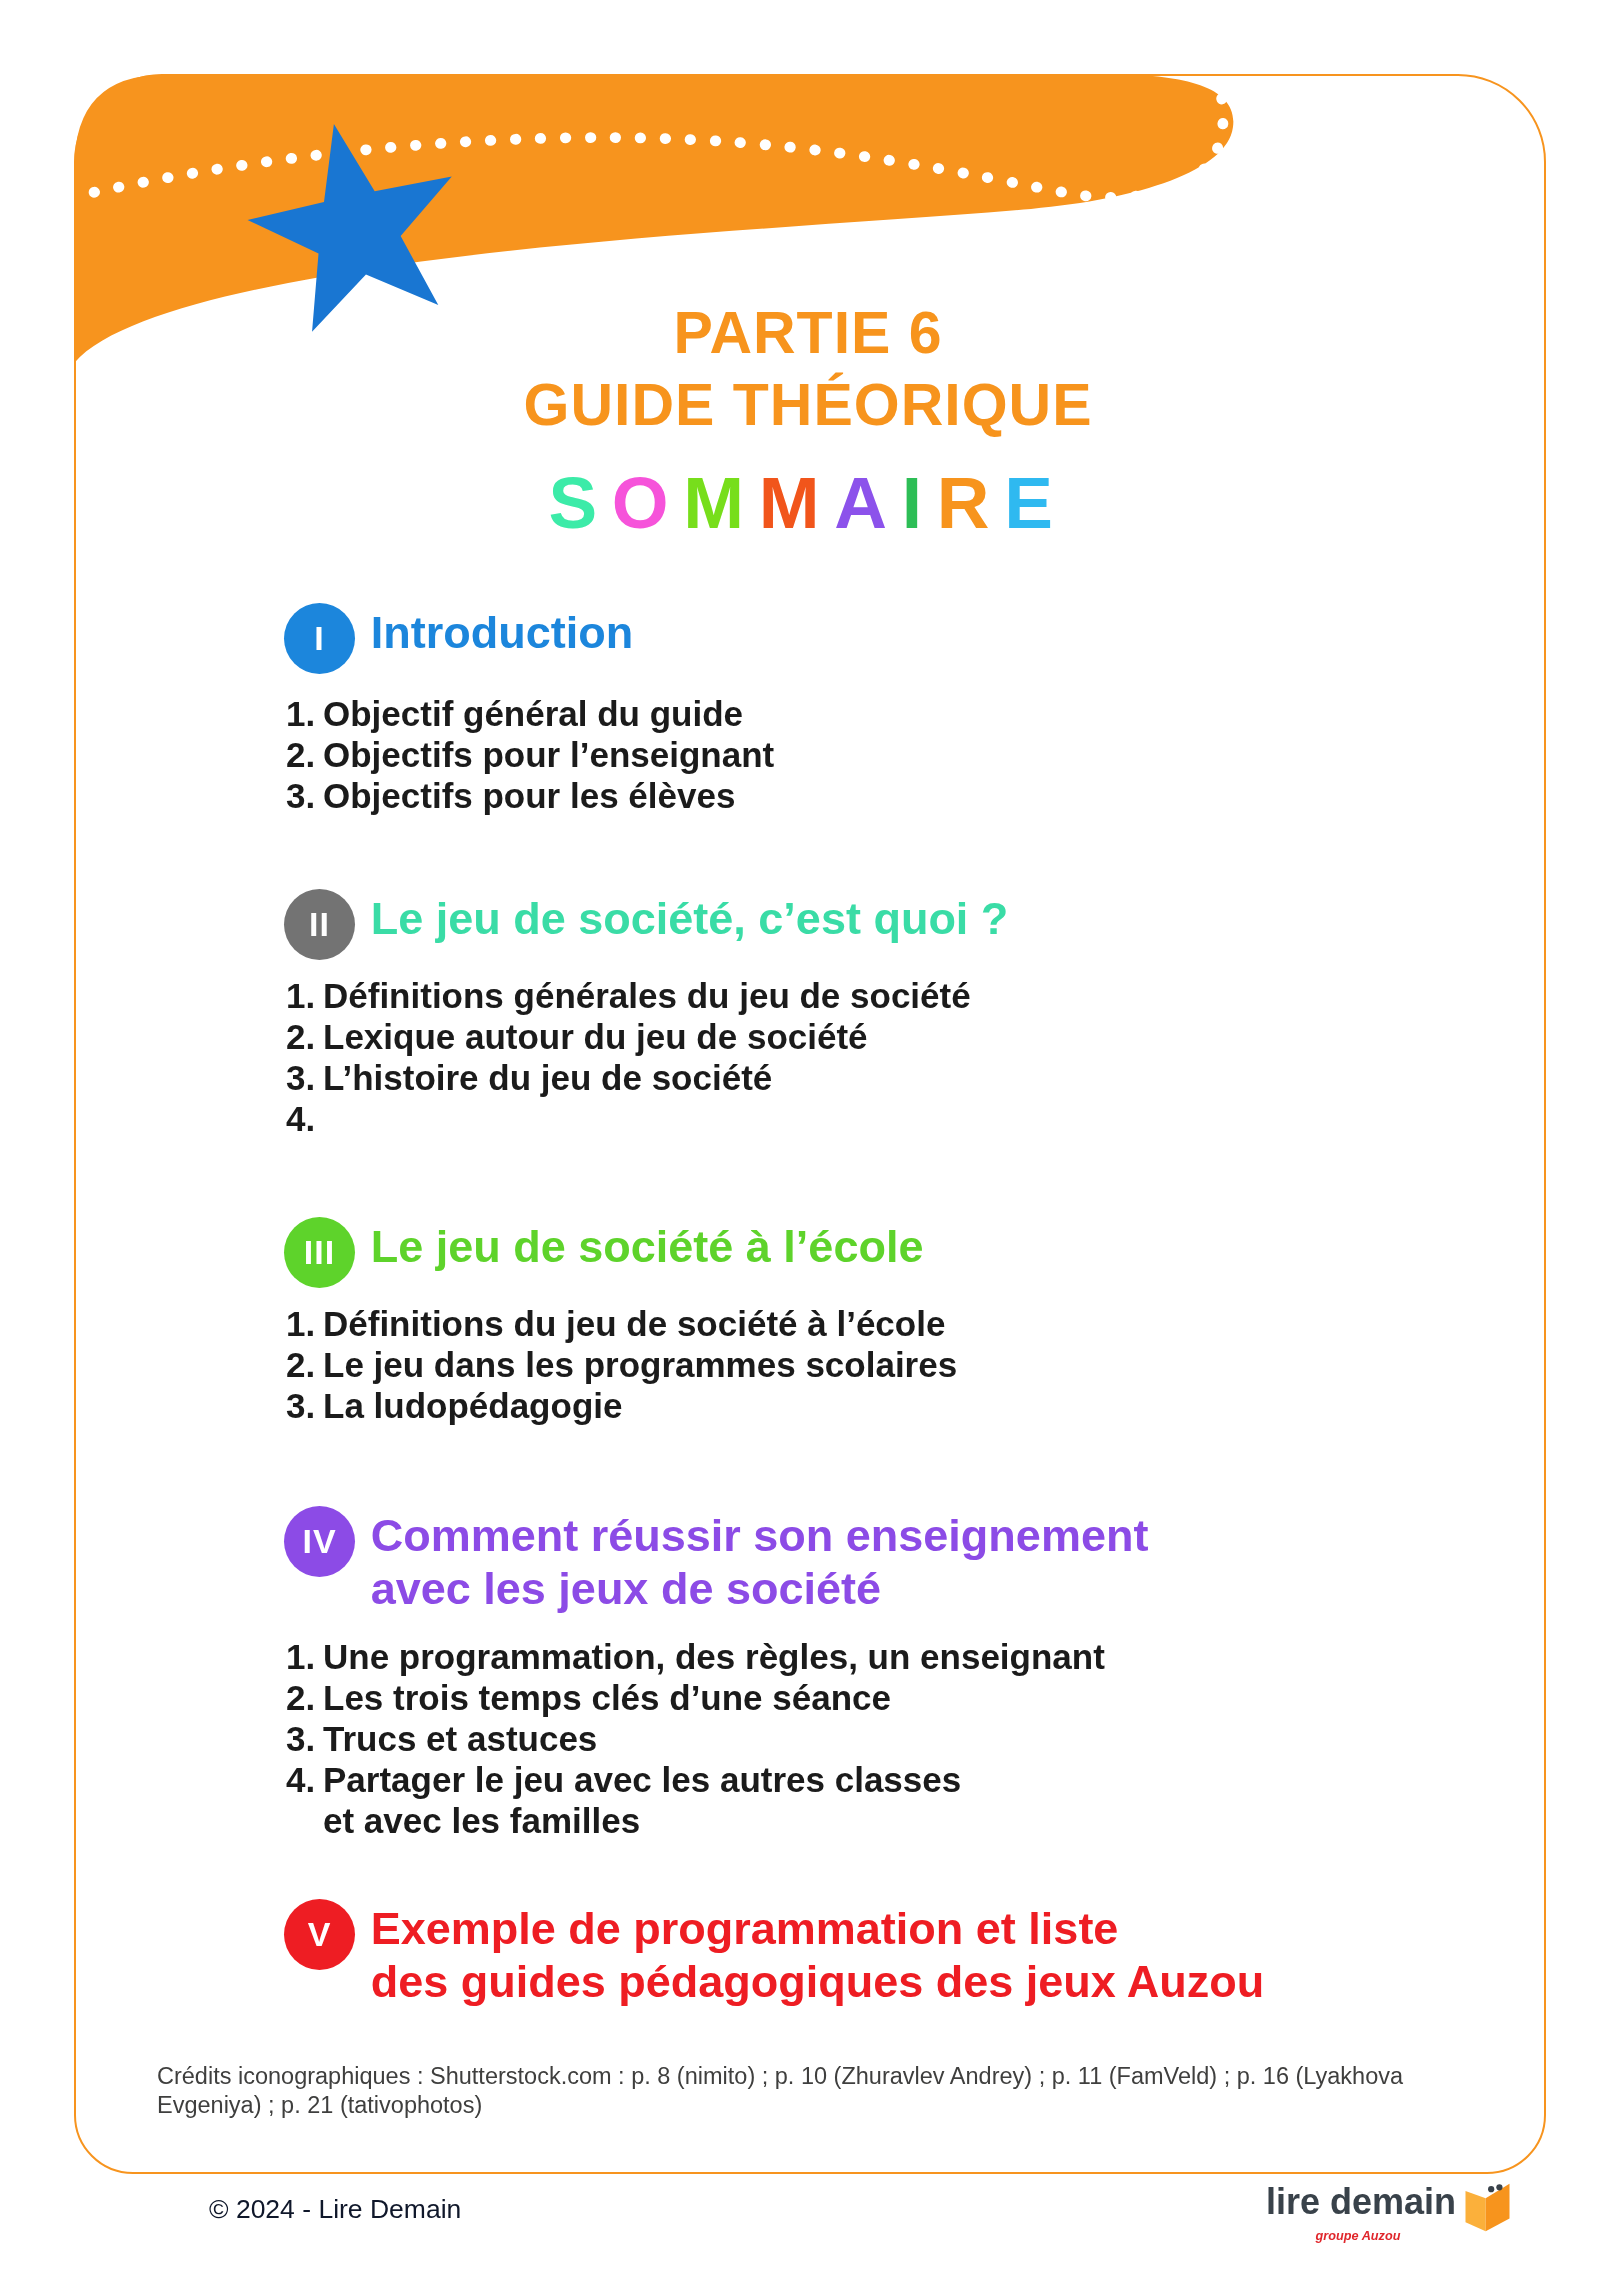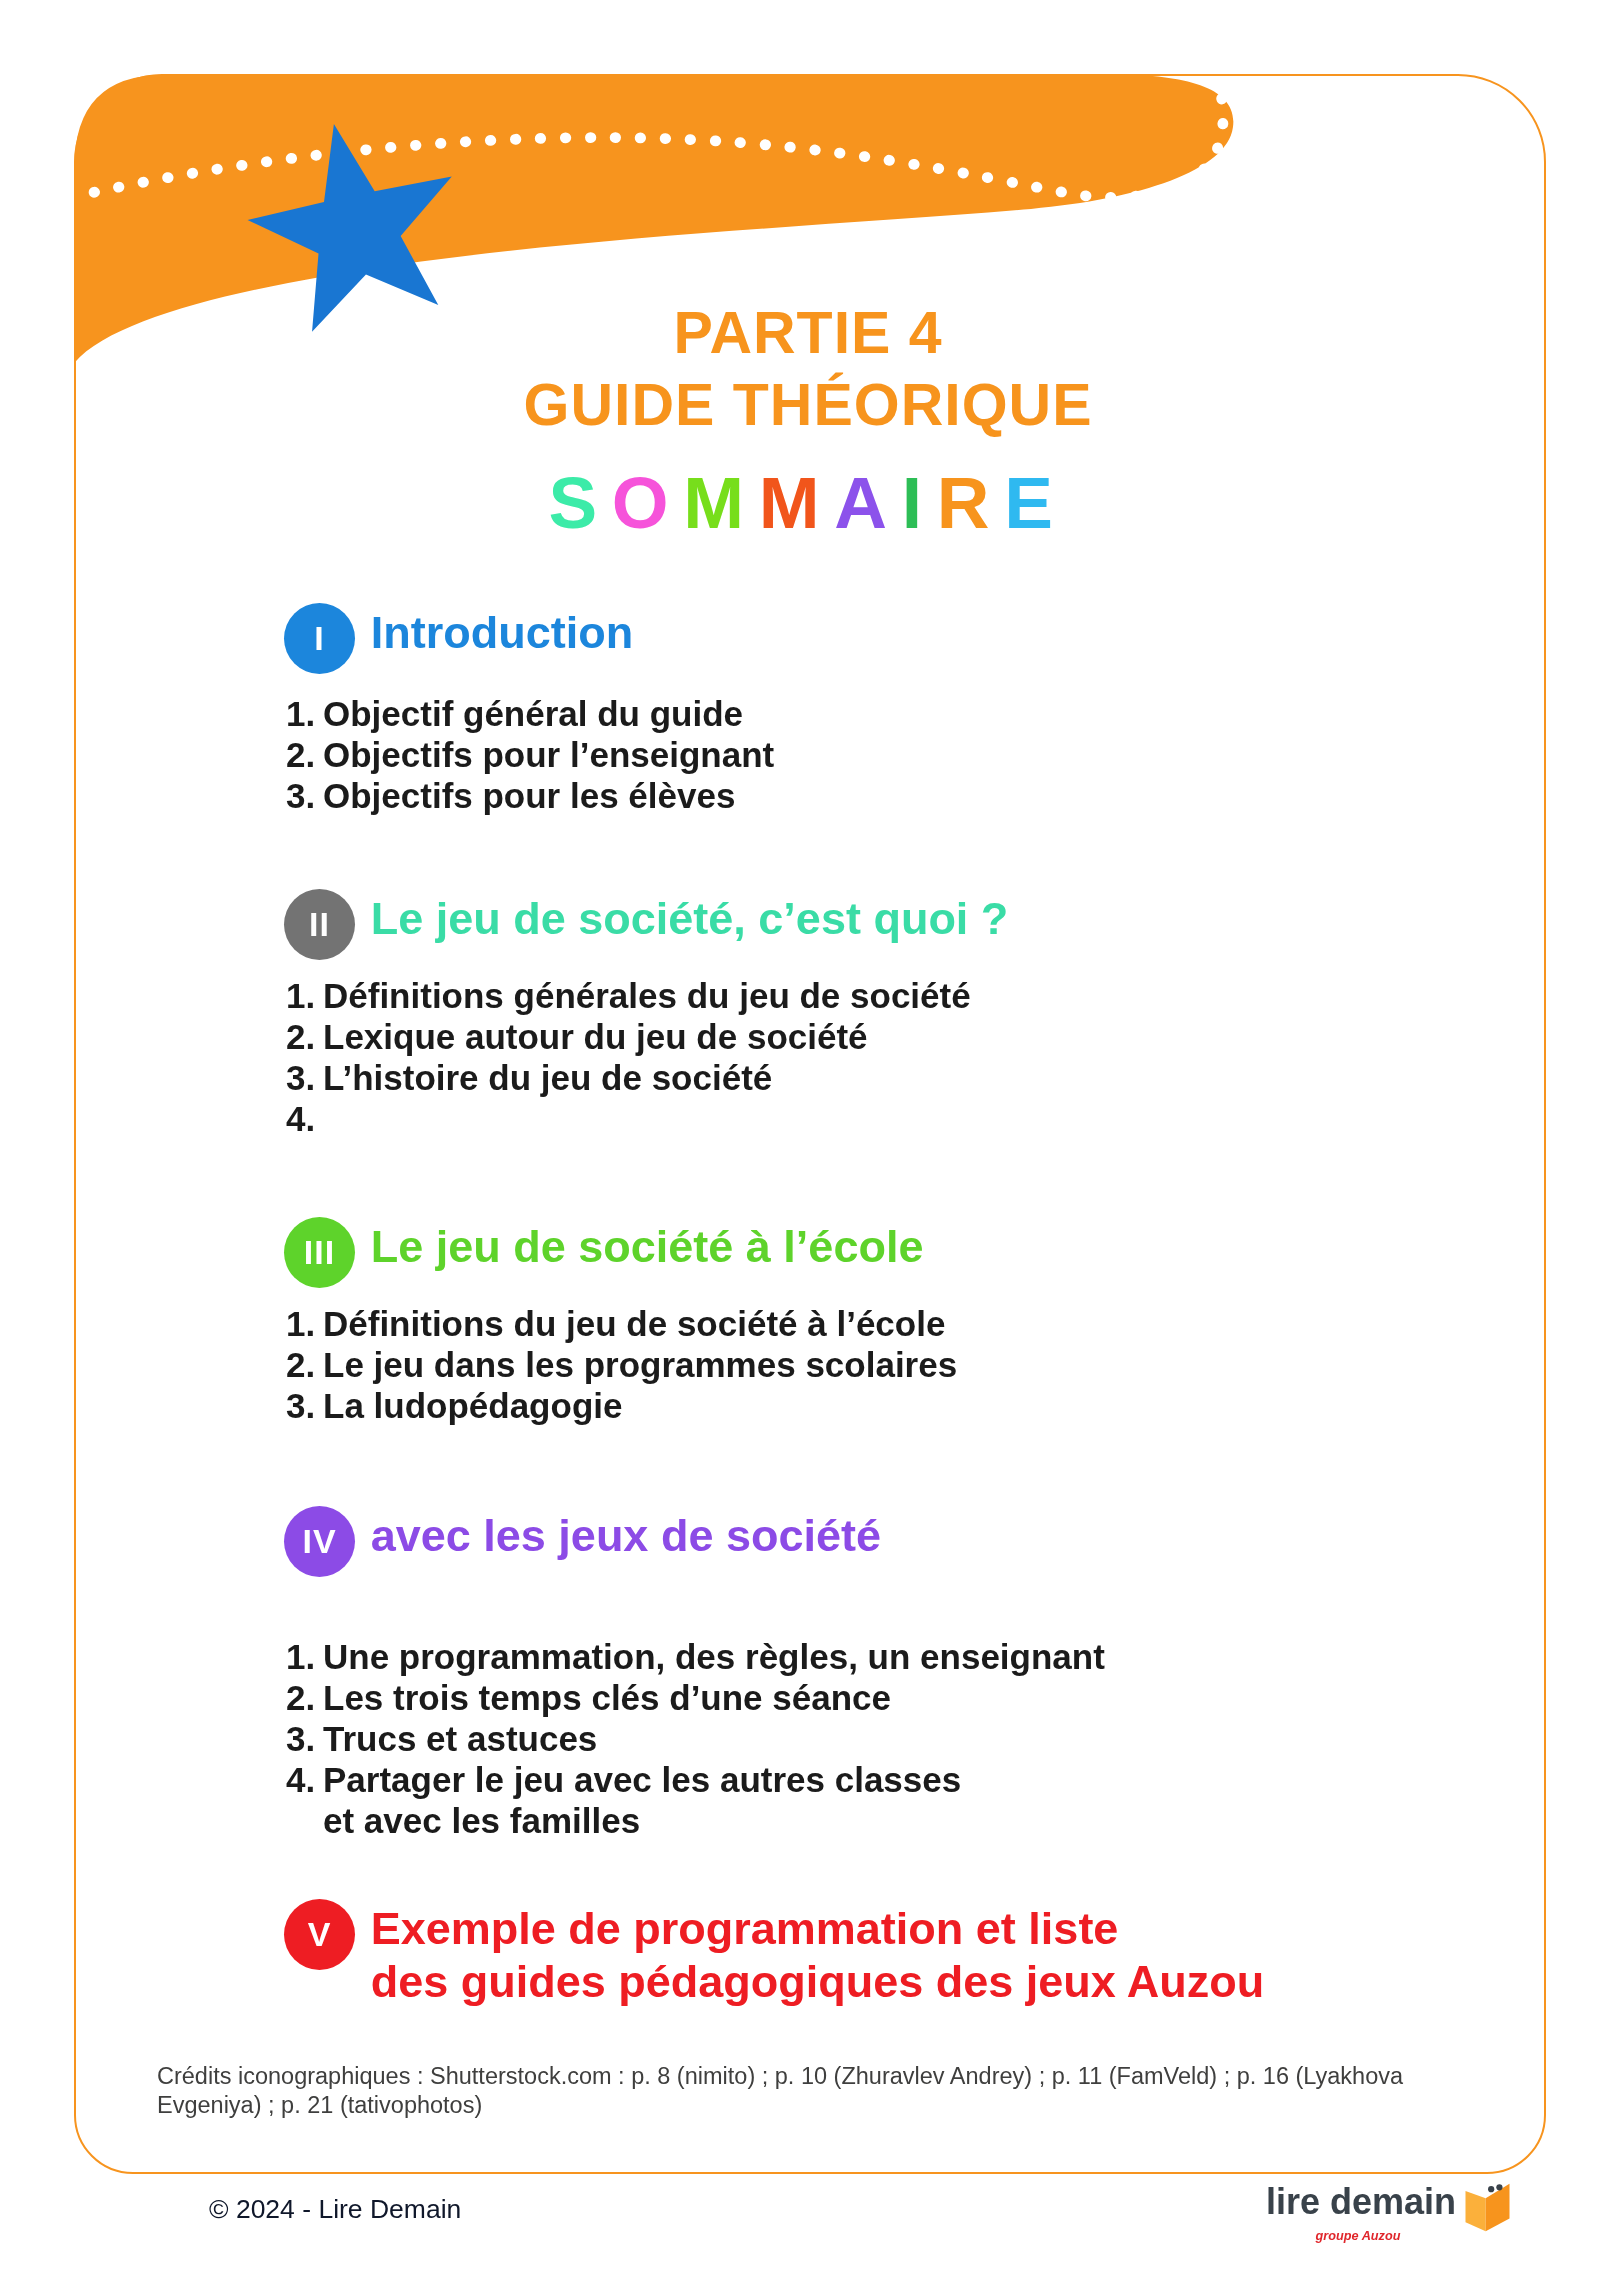--- a/index.html
+++ b/index.html
@@ -71,21 +71,21 @@
              C 215,302 110,330 76,370 Z"></path>
     <path fill="none" stroke="#FFFFFF" stroke-width="11" stroke-linecap="round" stroke-dasharray="0.5 25" d="M 96,196
              C 300,152 520,134 700,142
              C 860,149 990,178 1090,197
              C 1155,209 1225,196 1242,152
              C 1250,130 1250,106 1243,88"></path>
     <polygon fill="#1976D2" points="340.7,126.4 382.3,194.9 461.0,180.0 408.8,240.7 447.2,310.9 373.4,280.0 318.4,338.3 325.0,258.5 252.6,224.3 330.6,205.9"></polygon>
   </svg>
 
   <div class="part-title">
-    <div>PARTIE 4</div>
+    <div>PARTIE 6</div>
     <div>GUIDE THÉORIQUE</div>
   </div>
 
   <h1 class="sommaire" id="sommaire"><span style="color: rgb(60, 235, 168);">S</span><span style="color: rgb(246, 83, 218);">O</span><span style="color: rgb(119, 222, 27);">M</span><span style="color: rgb(241, 85, 27);">M</span><span style="color: rgb(140, 82, 235);">A</span><span style="color: rgb(45, 190, 86);">I</span><span style="color: rgb(247, 148, 29);">R</span><span style="color: rgb(47, 185, 240);">E</span></h1>
 
   <div id="sections">
       <div class="section" style="top: 603px;">
         <div class="sec-row">
           <div class="badge" style="background: rgb(28, 134, 220);">I</div>
           <div class="sec-title" style="color: rgb(28, 134, 220);">
@@ -151,20 +151,21 @@
           <div class="item">
             <span class="num">3.</span>
             <span class="txt">La ludopédagogie</span>
           </div>
         </div>
       </div>
       <div class="section" style="top: 1506px;">
         <div class="sec-row">
           <div class="badge" style="background: rgb(140, 75, 230);">IV</div>
           <div class="sec-title" style="color: rgb(140, 75, 230);">
+            <div>Comment réussir son enseignement</div>
             <div>avec les jeux de société</div>
           </div>
         </div>
         <div class="items" style="top: 130px;">
           <div class="item">
             <span class="num">1.</span>
             <span class="txt">Une programmation, des règles, un enseignant</span>
           </div>
           <div class="item">
             <span class="num">2.</span>

